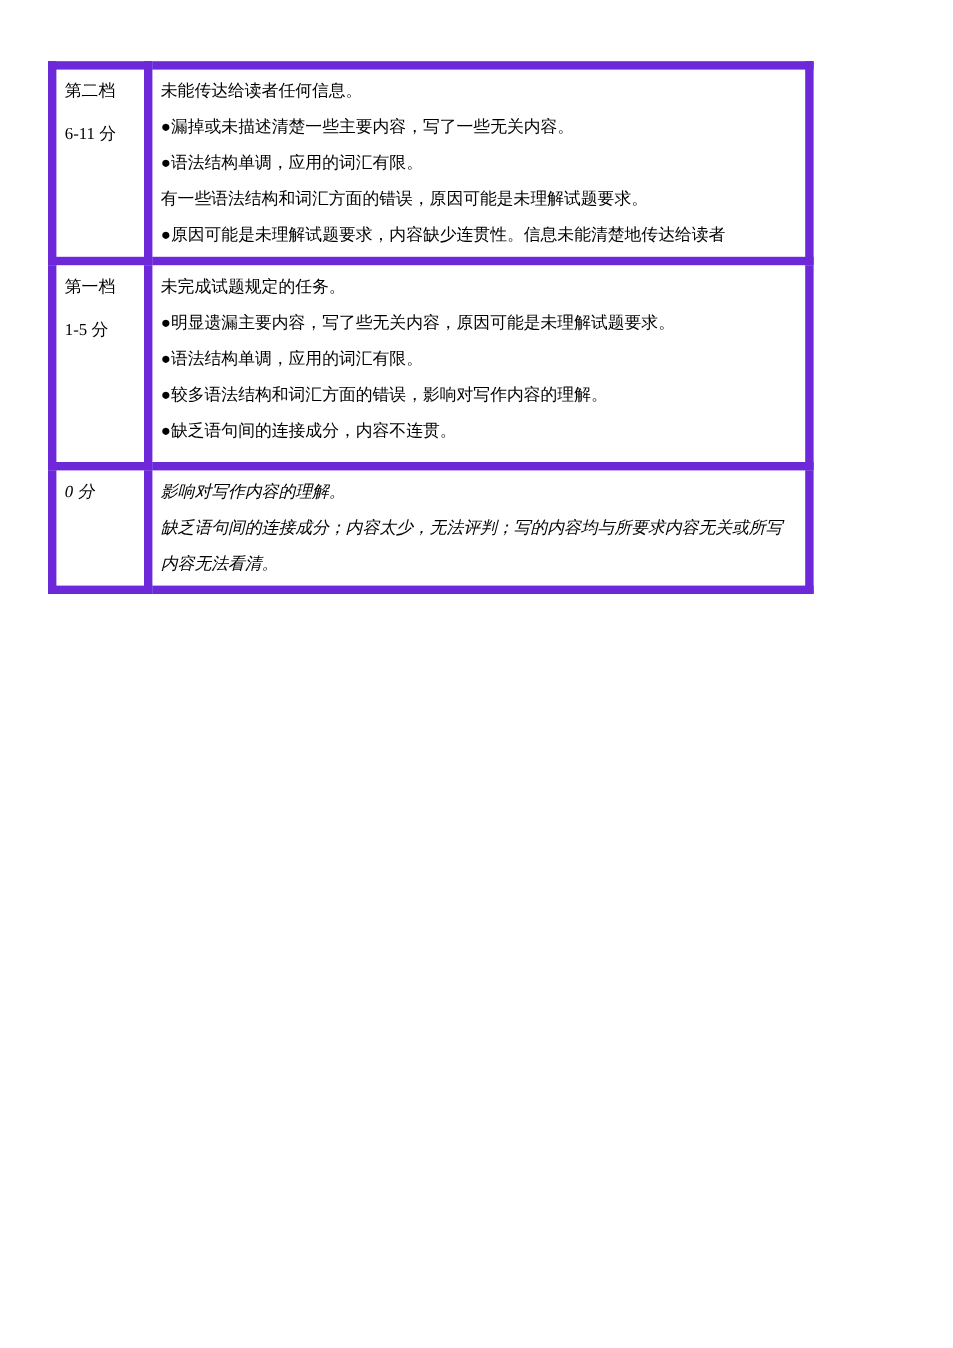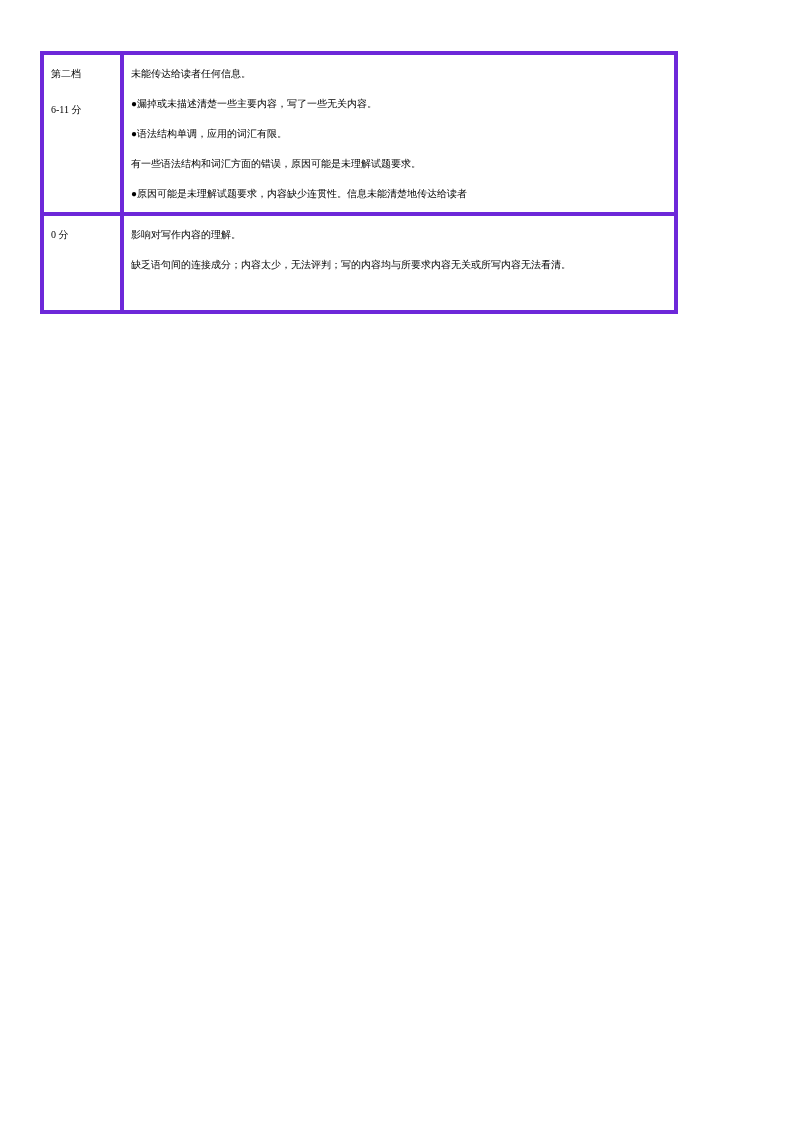--- a/index.html
+++ b/index.html
@@ -16,32 +16,32 @@
     background: #ffffff;
     overflow: hidden;
   }
   table.rubric {
     position: absolute; left: 40px; top: 51px;
     width: 638px;
     border-collapse: collapse;
     table-layout: fixed;
   }
   table.rubric td {
-    border: 4px solid #6d28d9;
+    border: 7px solid #6d28d9;
     vertical-align: top;
     padding: 4px 9px 2px 7px;
-    font-size: 10px;
+    font-size: 14px;
     line-height: 30px;
     color: #000000;
     word-break: break-all;
   }
   col.c1 { width: 80px; }
   tr.r0 { height: 161px; }
   tr.r1 { height: 171px; }
-  tr.r2 { height: 98px; }
+  tr.r2 { height: 98px; font-style: italic; }
   td.grade p + p { margin-top: 6px; }
   td.desc p { margin: 0; }
 </style>
 </head>
 <body>
 
 <div class="page">
   <table class="rubric">
     <colgroup>
       <col class="c1">
@@ -54,20 +54,33 @@
           <p>6-11 分</p>
         </td>
         <td class="desc">
           <p>未能传达给读者任何信息。</p>
           <p>●漏掉或未描述清楚一些主要内容，写了一些无关内容。</p>
           <p>●语法结构单调，应用的词汇有限。</p>
           <p>有一些语法结构和词汇方面的错误，原因可能是未理解试题要求。</p>
           <p>●原因可能是未理解试题要求，内容缺少连贯性。信息未能清楚地传达给读者</p>
         </td>
       </tr>
+      <tr class="r1">
+        <td class="grade">
+          <p>第一档</p>
+          <p>1-5 分</p>
+        </td>
+        <td class="desc">
+          <p>未完成试题规定的任务。</p>
+          <p>●明显遗漏主要内容，写了些无关内容，原因可能是未理解试题要求。</p>
+          <p>●语法结构单调，应用的词汇有限。</p>
+          <p>●较多语法结构和词汇方面的错误，影响对写作内容的理解。</p>
+          <p>●缺乏语句间的连接成分，内容不连贯。</p>
+        </td>
+      </tr>
       <tr class="r2">
         <td class="grade">
           <p>0 分</p>
         </td>
         <td class="desc">
           <p>影响对写作内容的理解。</p>
           <p>缺乏语句间的连接成分；内容太少，无法评判；写的内容均与所要求内容无关或所写内容无法看清。</p>
         </td>
       </tr>
     </tbody>

